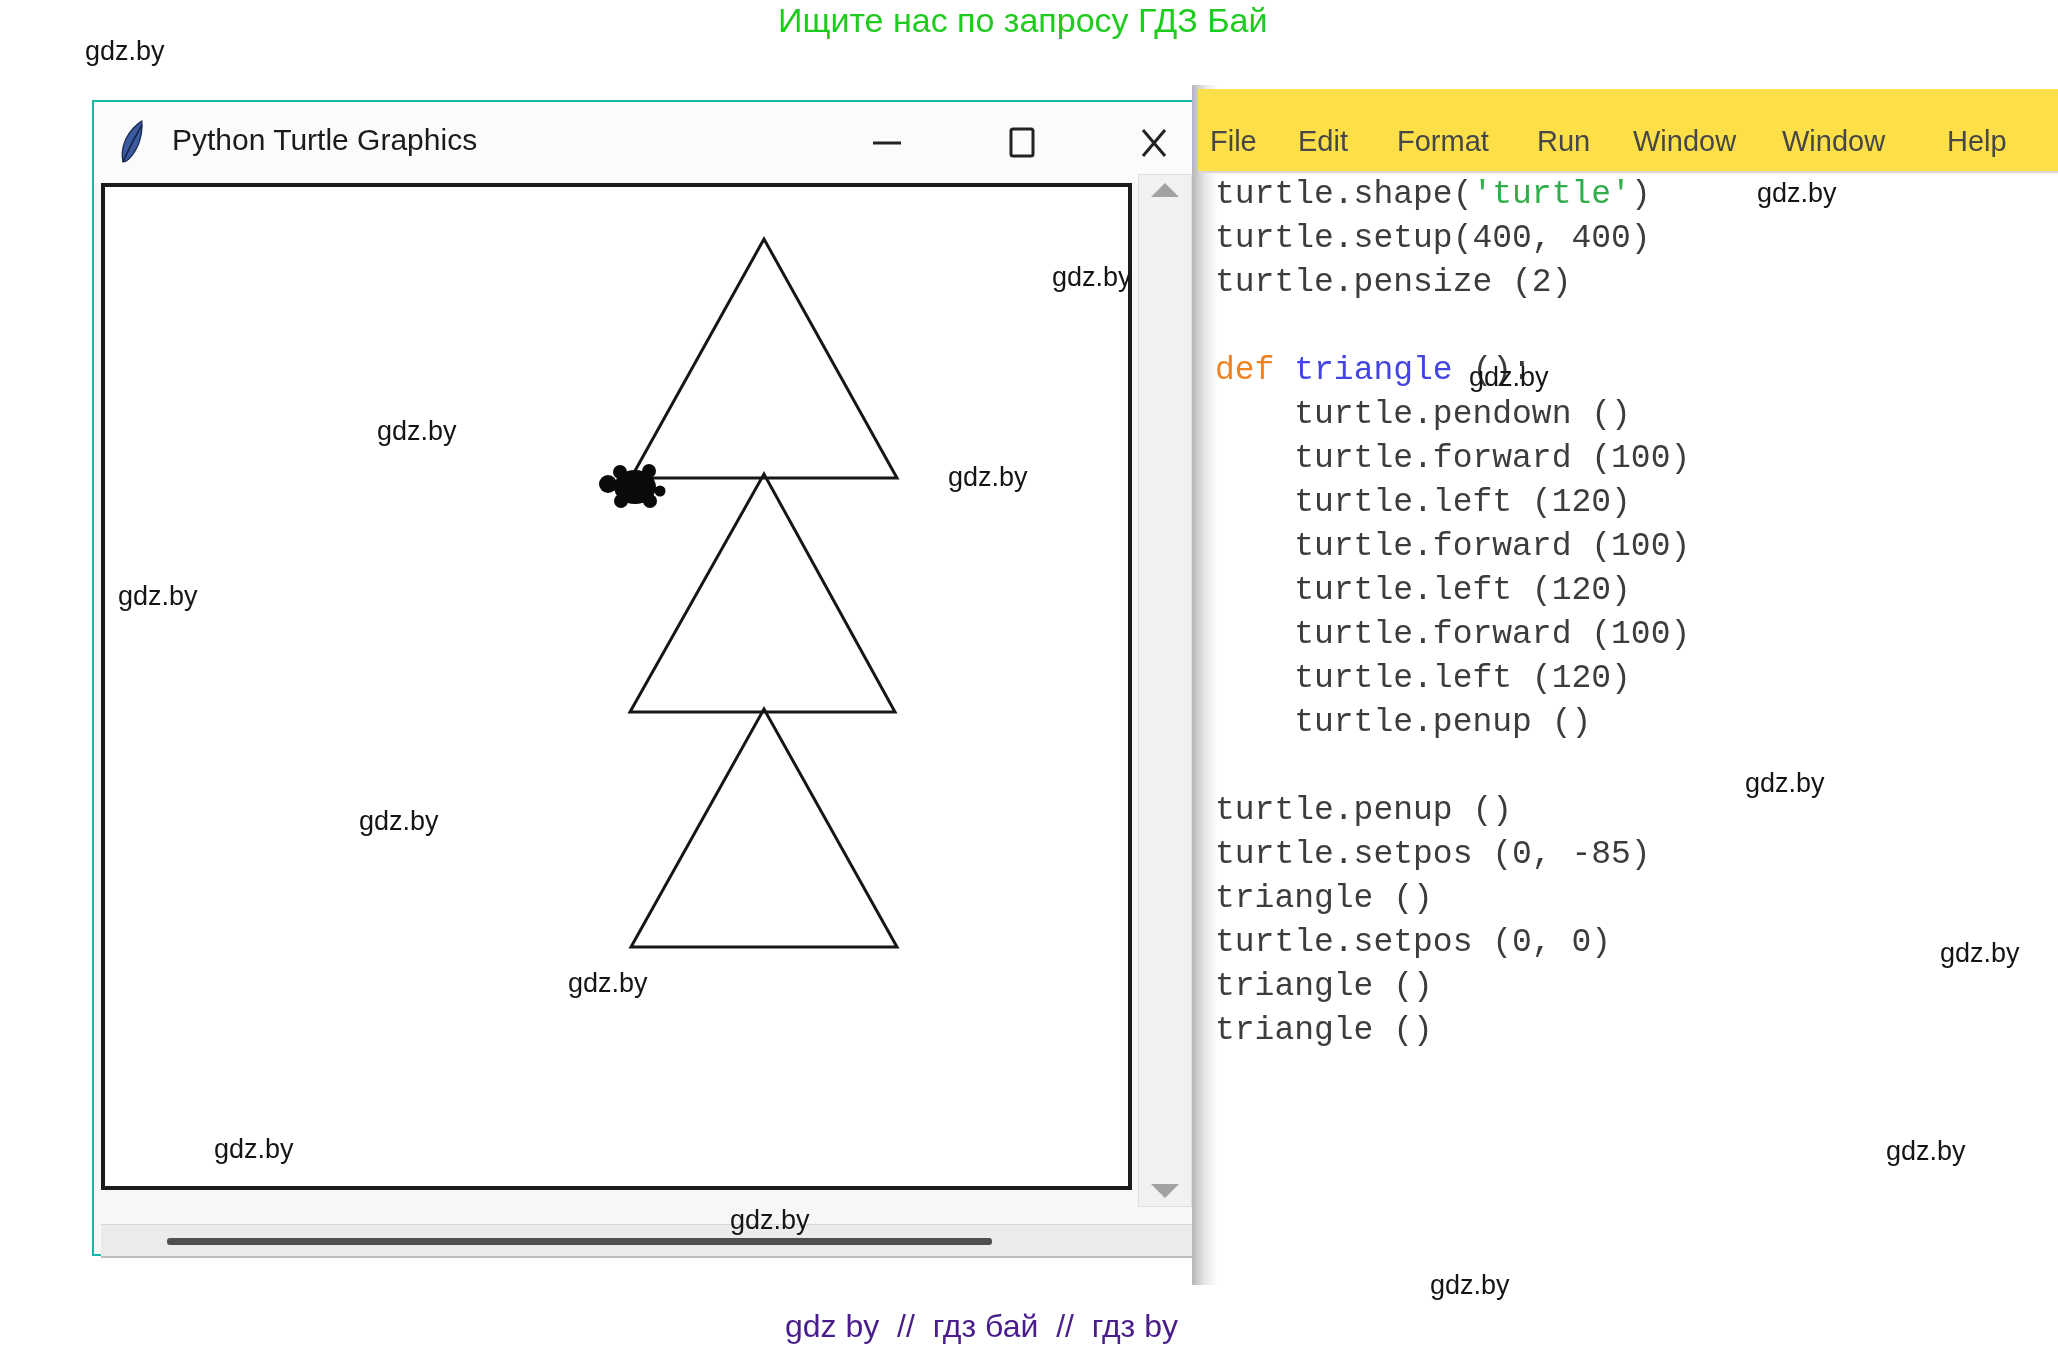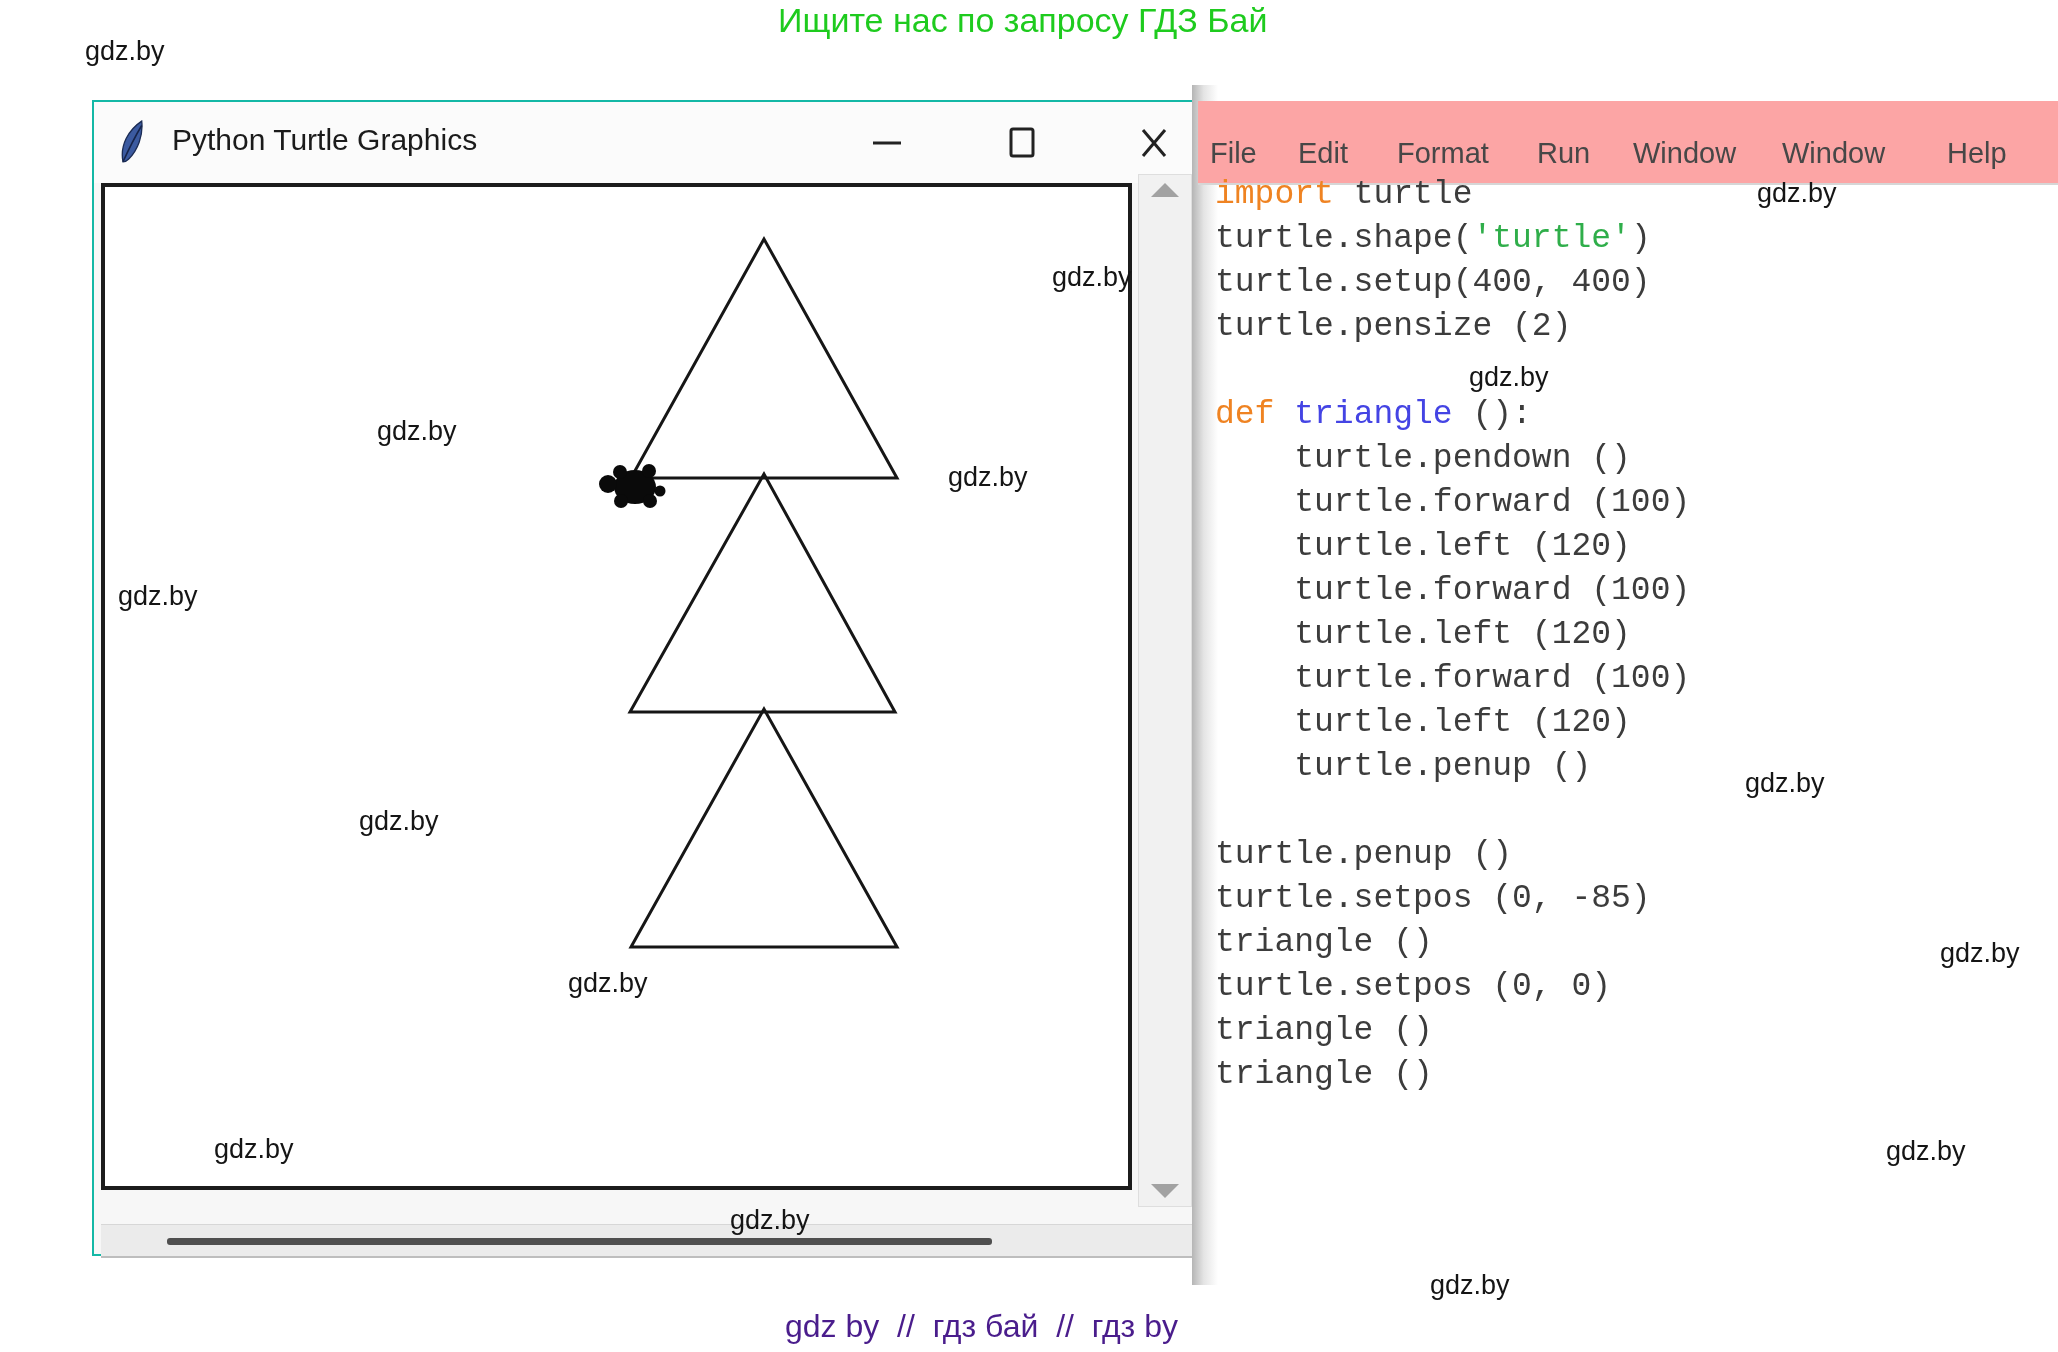--- a/index.html
+++ b/index.html
@@ -32,21 +32,21 @@
   .arr-down{bottom:8px;border-top:14px solid #a2a2a2;}
 
   .hscroll{position:absolute;left:7px;top:1122px;width:1092px;height:34px;
            background:#ebebeb;border-top:1px solid #d7d7d7;border-bottom:2px solid #bdbdbd;box-sizing:border-box;}
   .hthumb{position:absolute;left:66px;top:13px;width:825px;height:7px;background:#4f4f4f;border-radius:3px;}
 
   
   .shadowstrip{position:absolute;left:1192px;top:85px;width:26px;height:1200px;z-index:5;
                background:linear-gradient(90deg,#b5b5b5 0%,#e4e4e4 45%,rgba(250,250,250,0) 100%);}
   .editor{position:absolute;left:1198px;top:85px;width:860px;height:1200px;background:#ffffff;}
-  .menubar{position:absolute;left:0;top:16px;width:100%;height:84px;background:#fca5a5;
+  .menubar{position:absolute;left:0;top:4px;width:100%;height:84px;background:#fde047;
            border-bottom:2px solid #d6d6d6;box-sizing:border-box;z-index:6;}
   .mitem{position:absolute;top:36px;font-size:29px;color:#474747;cursor:default;}
   .codearea{position:absolute;left:17px;top:88px;z-index:6;
             font-family:"Liberation Mono","DejaVu Sans Mono",monospace;
             font-size:33px;color:#3c3c3c;}
   .code-line{height:44px;line-height:44px;white-space:pre;}
   .tok-kw{color:#ef8322;}
   .tok-str{color:#2fae4a;}
   .tok-fn{color:#4444e4;}
 </style>
@@ -134,21 +134,20 @@
     <div class="menubar">
       <span class="mitem" style="left:12px">File</span>
       <span class="mitem" style="left:100px">Edit</span>
       <span class="mitem" style="left:199px">Format</span>
       <span class="mitem" style="left:339px">Run</span>
       <span class="mitem" style="left:435px">Window</span>
       <span class="mitem" style="left:584px">Window</span>
       <span class="mitem" style="left:749px">Help</span>
     </div>
     <div class="codearea" id="codearea">
-        <div class="code-line"><span class="tok-kw">import</span><span> turtle</span></div>
         <div class="code-line"><span>turtle.shape(</span><span class="tok-str">'turtle'</span><span>)</span></div>
         <div class="code-line"><span>turtle.setup(400, 400)</span></div>
         <div class="code-line"><span>turtle.pensize (2)</span></div>
         <div class="code-line">&nbsp;</div>
         <div class="code-line"><span class="tok-kw">def</span><span> </span><span class="tok-fn">triangle</span><span> ():</span></div>
         <div class="code-line"><span>    turtle.pendown ()</span></div>
         <div class="code-line"><span>    turtle.forward (100)</span></div>
         <div class="code-line"><span>    turtle.left (120)</span></div>
         <div class="code-line"><span>    turtle.forward (100)</span></div>
         <div class="code-line"><span>    turtle.left (120)</span></div>

